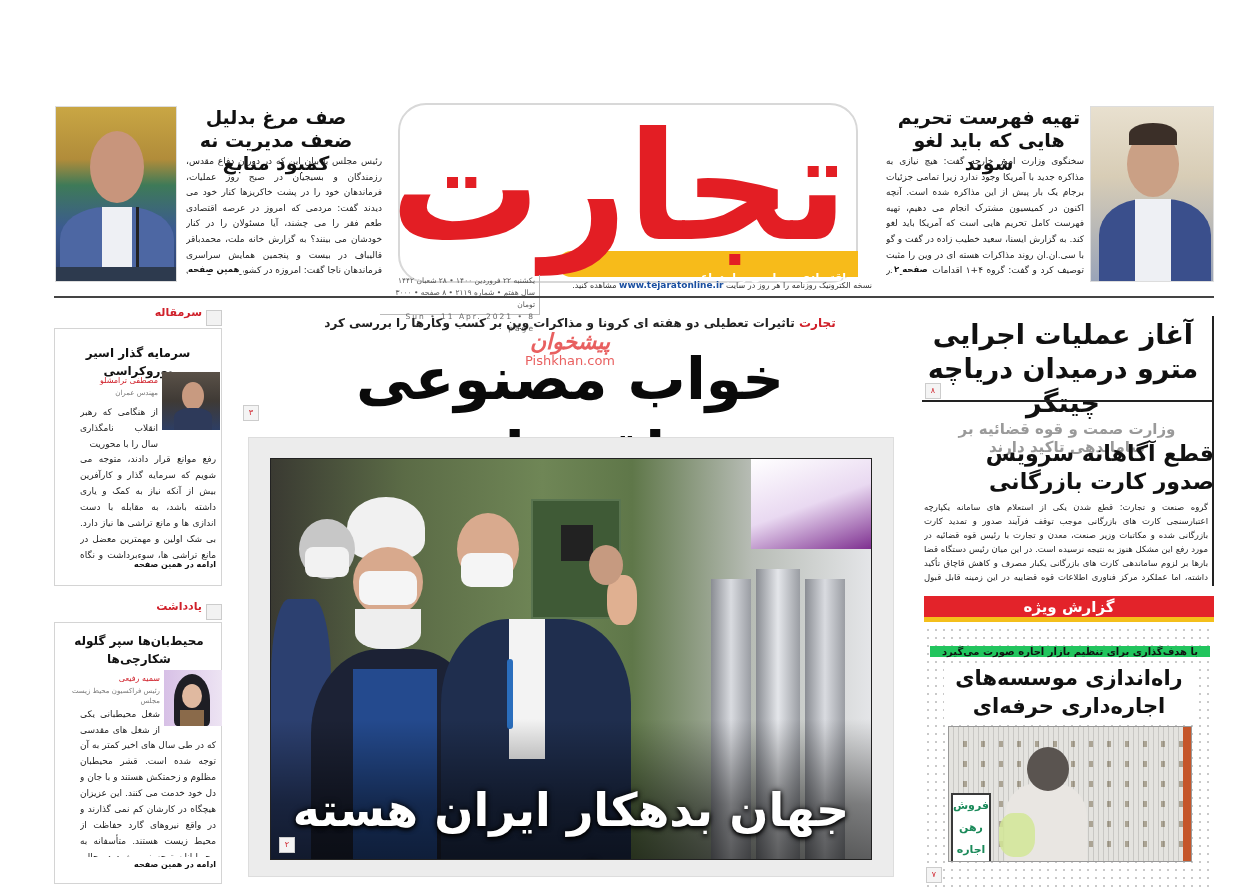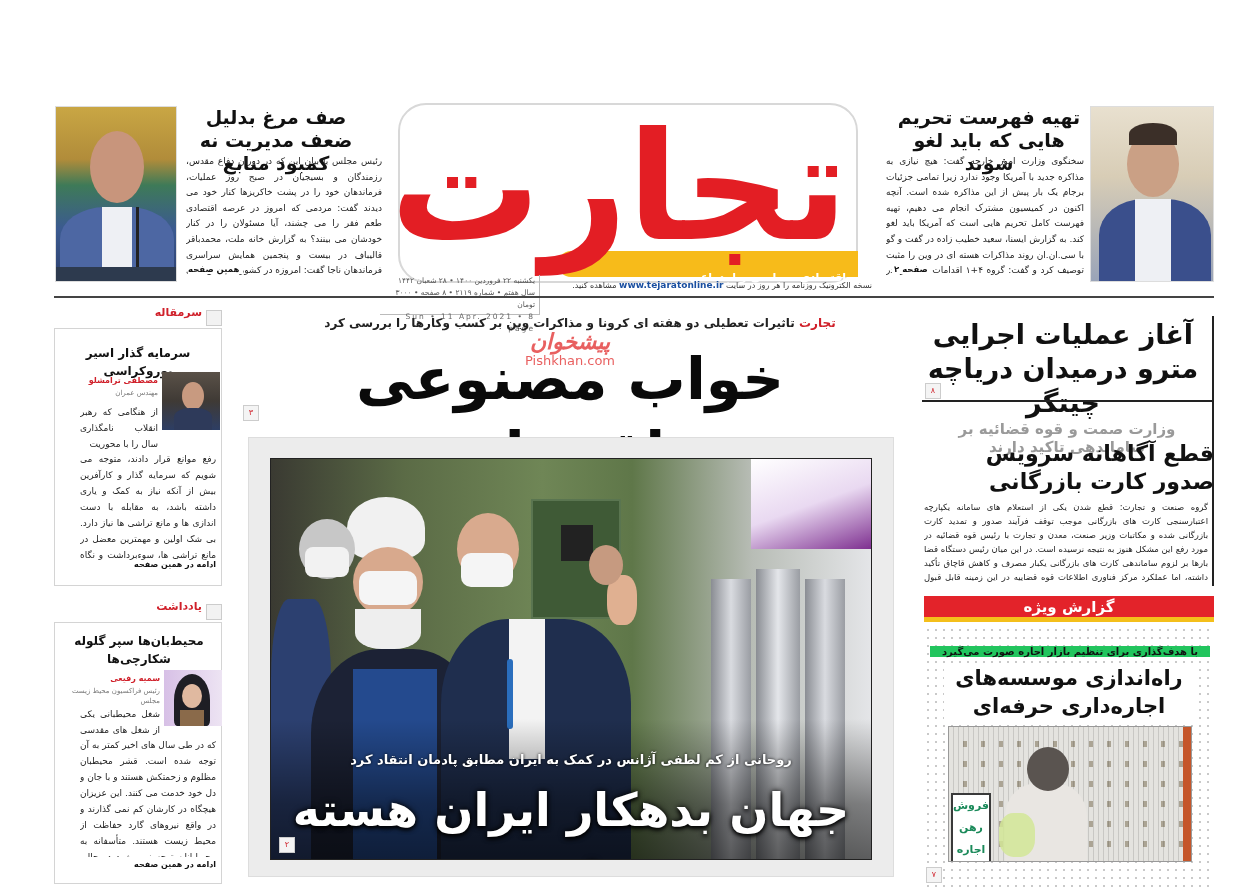--- a/index.html
+++ b/index.html
@@ -29,21 +29,21 @@
   .site-line { left: 540px; top: 280px; width: 332px; font-size: 8px; color: #333; text-align: right; }
   .site-line b { color: #1a4fa0; font-weight: bold; font-size: 9px; }
 
   .rule-top { left: 54px; top: 296px; width: 1160px; height: 2px; background: #444; }
 
   
   .side-label { font-size: 11px; font-weight: bold; color: #d0202a; }
   .side-square { width: 16px; height: 16px; border: 1px solid #ccc; background: #f2f2f2; }
   .side-box { border: 1px solid #d4d4d4; background: #fff; }
   .side-title { font-weight: bold; font-size: 12px; text-align: center; color: #111; line-height: 18px; }
-  .author-name { font-size: 8px; font-weight: bold; color: #d0202a; }
+  .author-name { font-size: 8px; font-weight: normal; color: #d0202a; }
   .author-role { font-size: 7px; color: #777; }
   .side-body { font-size: 9px; line-height: 16px; text-align: justify; color: #222; }
   .side-more { font-size: 8px; font-weight: bold; color: #111; }
   .mini-photo { overflow: hidden; position: absolute; }
 
   
   .kicker { left: 300px; top: 316px; width: 560px; text-align: center; font-size: 12px; font-weight: bold; color: #222; }
   .kicker .brand { color: #d0202a; }
   .main-headline { left: 270px; top: 342px; width: 600px; text-align: center; font-weight: bold; font-size: 58px; line-height: 74px; color: #0a0a0a; letter-spacing: -1px; }
   .watermark { left: 500px; top: 330px; width: 140px; text-align: center; color: #e54545; opacity: 0.85; }
@@ -185,21 +185,20 @@
   <div style="position:absolute;left:186px;top:54px;width:62px;height:72px;border-radius:50%;background:#d9aa8e;"></div>
   <div style="position:absolute;left:190px;top:94px;width:52px;height:34px;border-radius:10px;background:#f5f5f5;"></div>
   <div style="position:absolute;left:236px;top:200px;width:6px;height:70px;background:#2a6ebd;border-radius:3px;"></div>
 
   <div style="position:absolute;left:336px;top:116px;width:30px;height:50px;border-radius:40%;background:#e0b091;"></div>
 
   <div style="position:absolute;left:290px;top:66px;width:32px;height:36px;background:#222;"></div>
   <div style="position:absolute;left:318px;top:86px;width:34px;height:40px;border-radius:50%;background:#c69a80;"></div>
 
   <div style="position:absolute;left:0;top:260px;width:602px;height:142px;background:linear-gradient(180deg,rgba(0,0,0,0) 0%,rgba(0,0,0,0.45) 60%,rgba(0,0,0,0.6) 100%);"></div>
-  <div class="photo-caption-kicker">روحانی از کم لطفی آژانس در کمک به ایران مطابق پادمان انتقاد کرد</div>
   <div class="photo-caption-head">جهان بدهکار ایران هسته ای</div>
   <div class="page-box" style="position:absolute;left:8px;top:378px;">۲</div>
 </div>
 
 <div class="abs r-vrule"></div>
 <div class="abs r-head1">آغاز عملیات اجرایی مترو درمیدان دریاچه چیتگر</div>
 <div class="abs page-box" style="left:925px;top:383px;">۸</div>
 <div class="abs r-hrule"></div>
 
 <div class="abs r-over">وزارت صمت و قوه قضائیه بر ساماندهی تاکید دارند</div>

